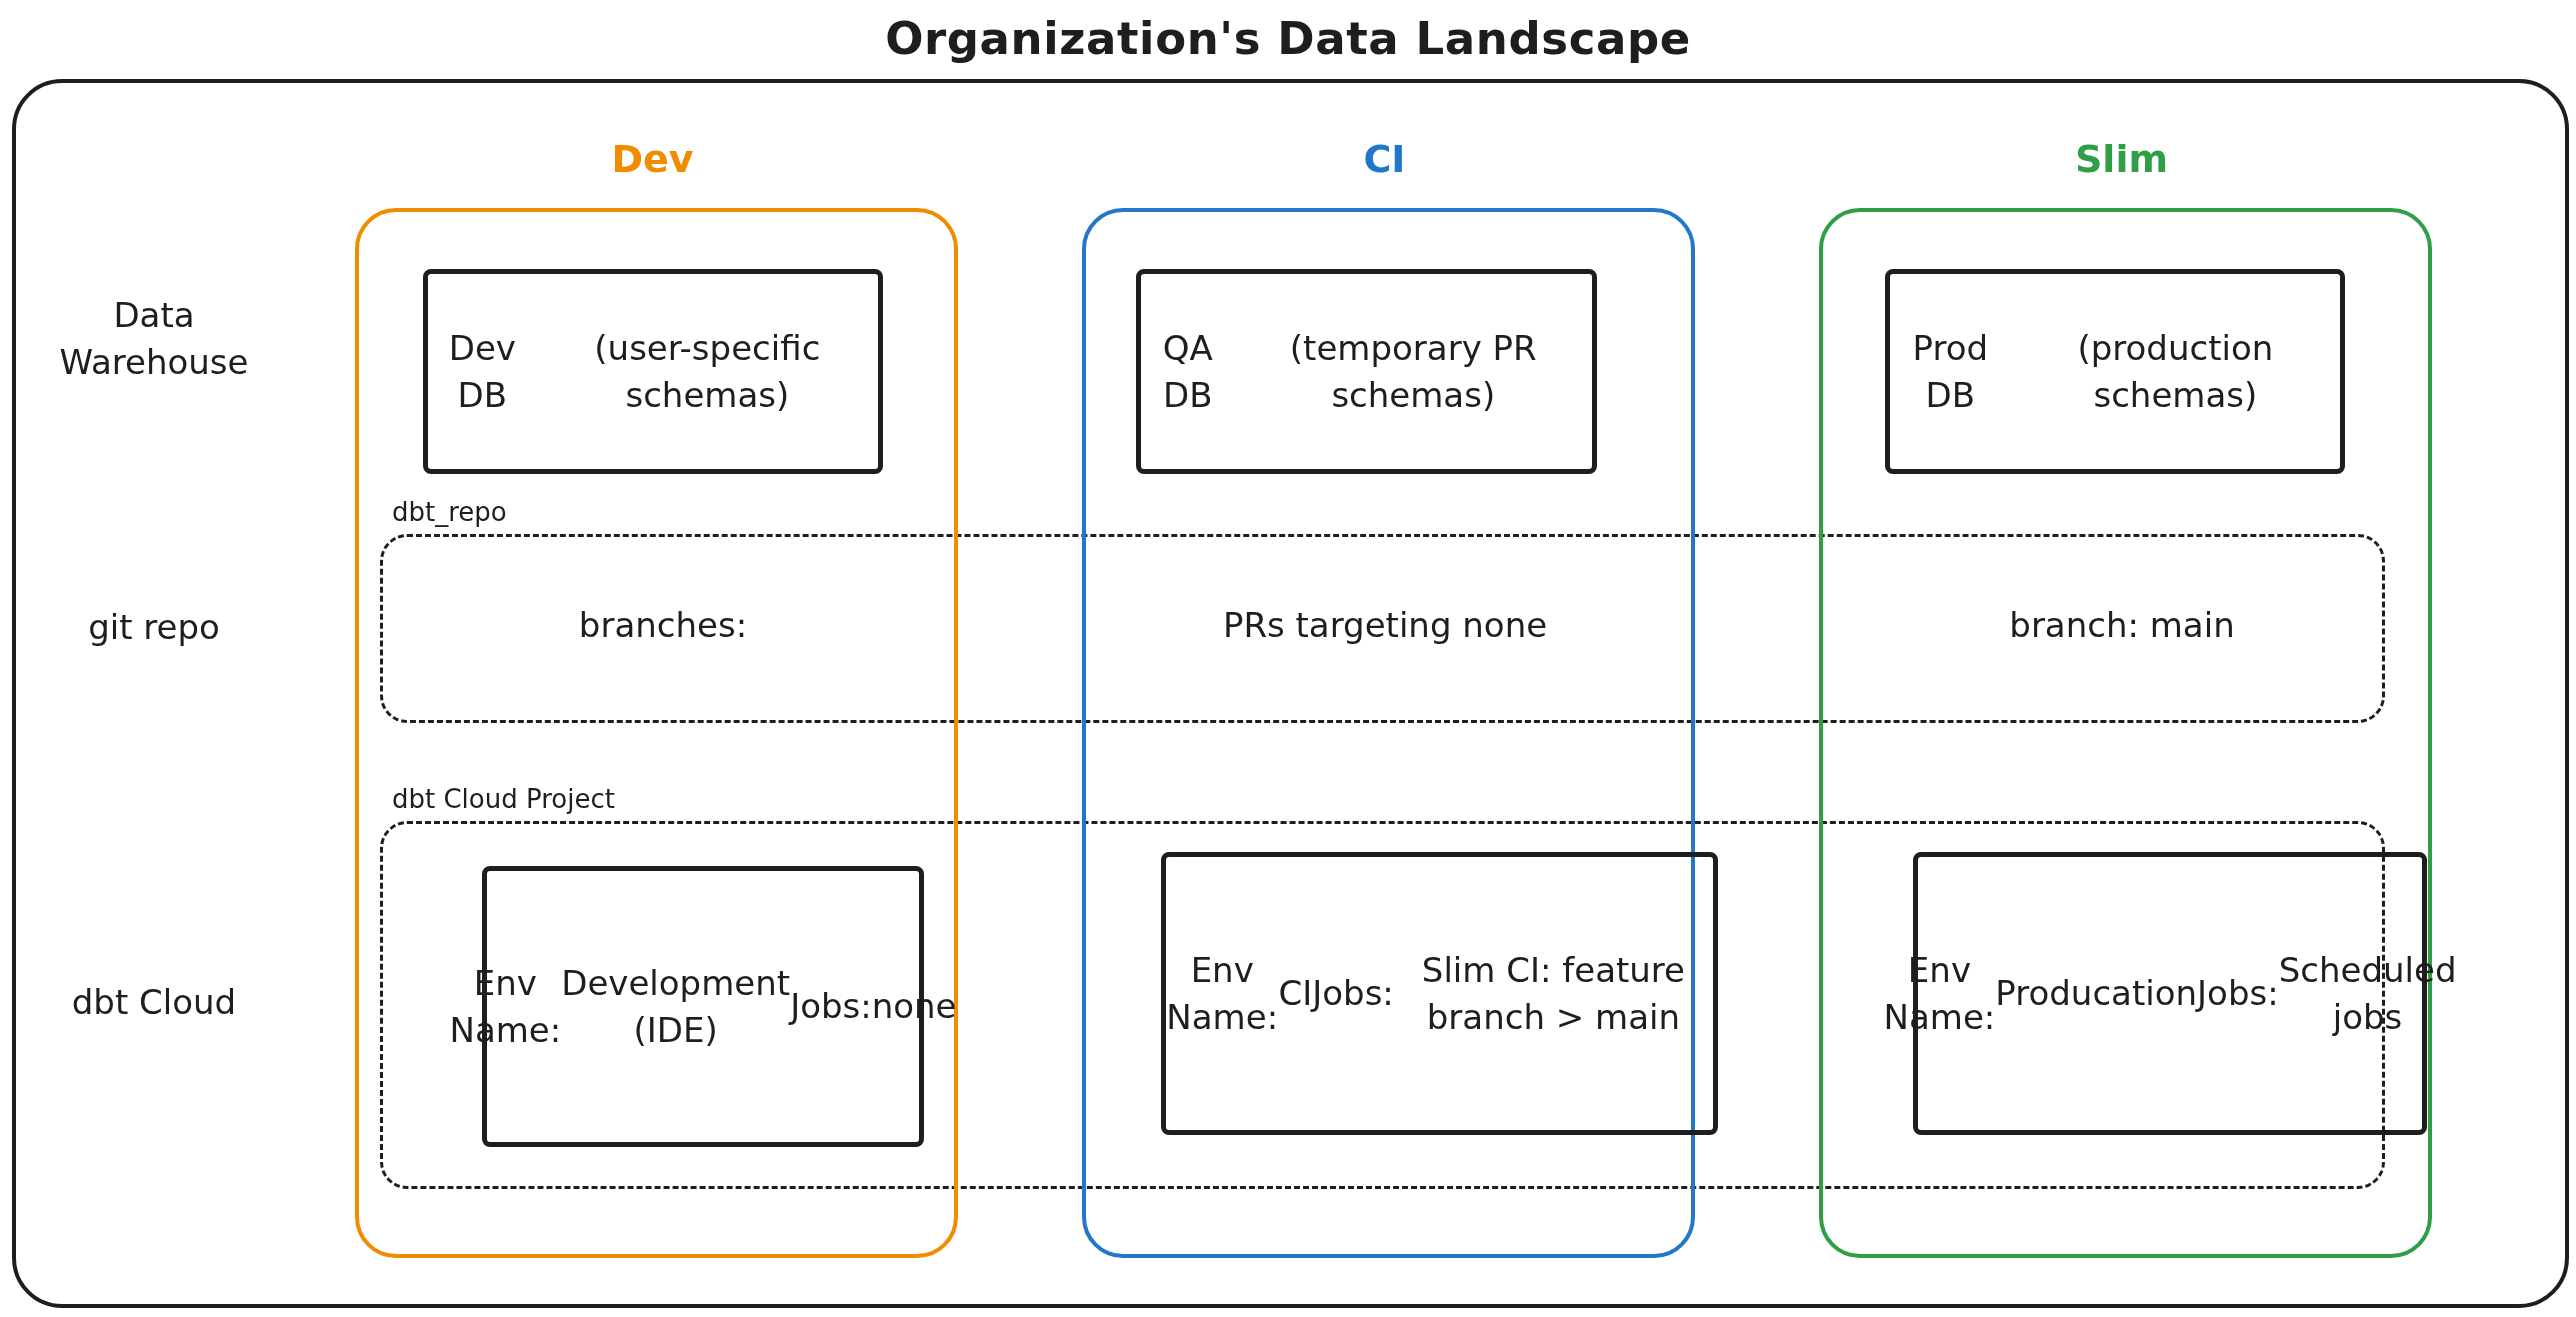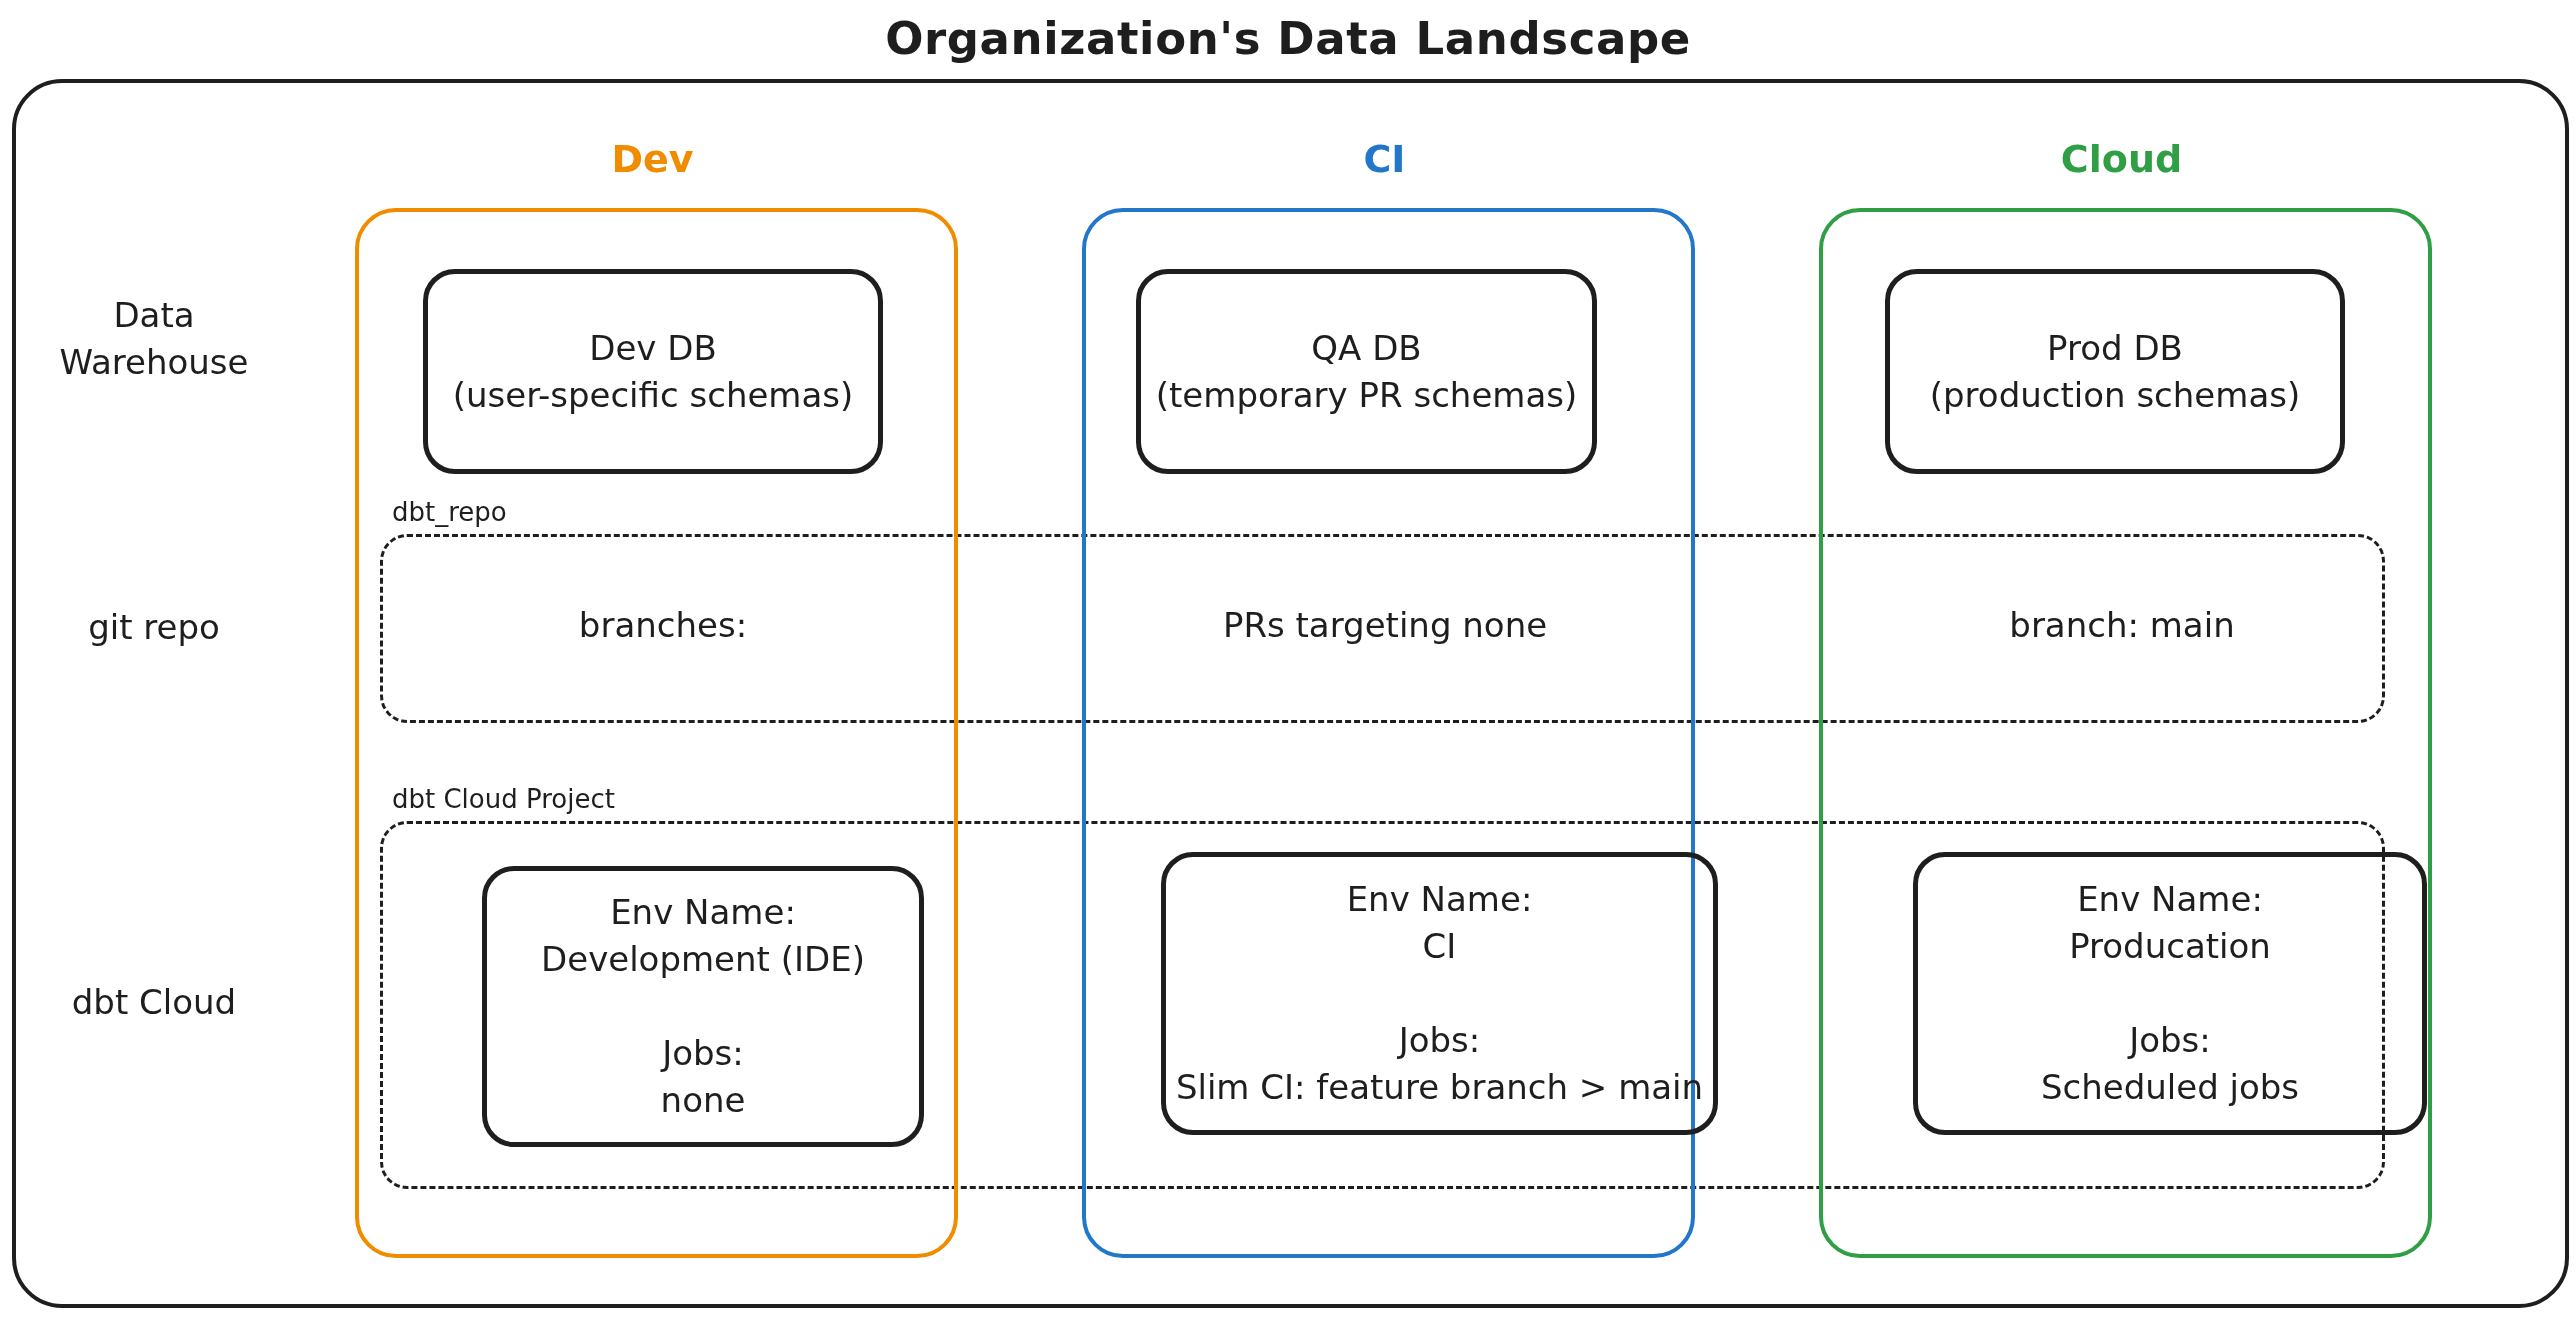--- a/index.html
+++ b/index.html
@@ -31,23 +31,23 @@
     top:208px;height:1042px;
     border:4.7px solid;border-radius:41px;
     background:transparent;
   }
   .row-label{
     left:12px;width:284px;
     text-align:center;
     font-size:34px;line-height:47px;
   }
   .solid-box{
-    border:5.3px solid #1e1e1e;border-radius:32px;
-    display:flex;flex-direction:column;
-    justify-content:center;
+    border:5.3px solid #1e1e1e;border-radius:8px;
+    display:flex;flex-direction:row;
+    align-items:center;justify-content:center;
     text-align:center;
     font-size:34px;line-height:47px;
     background:transparent;
   }
   .db-box{top:269px;height:195px;}
   .dashed-box{
     left:380px;width:1999px;
     border:3.6px dashed #1e1e1e;border-radius:27px;
     background:transparent;
   }
@@ -66,21 +66,21 @@
 </style>
 </head>
 <body>
 
 <div class="abs title">Organization's Data Landscape</div>
 
 <div class="abs outer-frame"></div>
 
 <div class="abs col-label" style="left: 355px; width: 595px; color: rgb(240, 140, 0);">Dev</div>
 <div class="abs col-label" style="left: 1082px; width: 605px; color: rgb(34, 119, 203);">CI</div>
-<div class="abs col-label" style="left: 1819px; width: 605px; color: rgb(47, 158, 68);">Cloud</div>
+<div class="abs col-label" style="left: 1819px; width: 605px; color: rgb(47, 158, 68);">Slim</div>
 
 <div class="abs row-label" style="top:292px;">
   <div>Data</div>
   <div>Warehouse</div>
 </div>
 <div class="abs row-label" style="top:604px;">git repo</div>
 <div class="abs row-label" style="top:979px;">dbt Cloud</div>
 
 <div class="abs section-label" style="top:497px;">dbt_repo</div>
 <div class="abs dashed-box" style="top:534px;height:183px;"></div>

